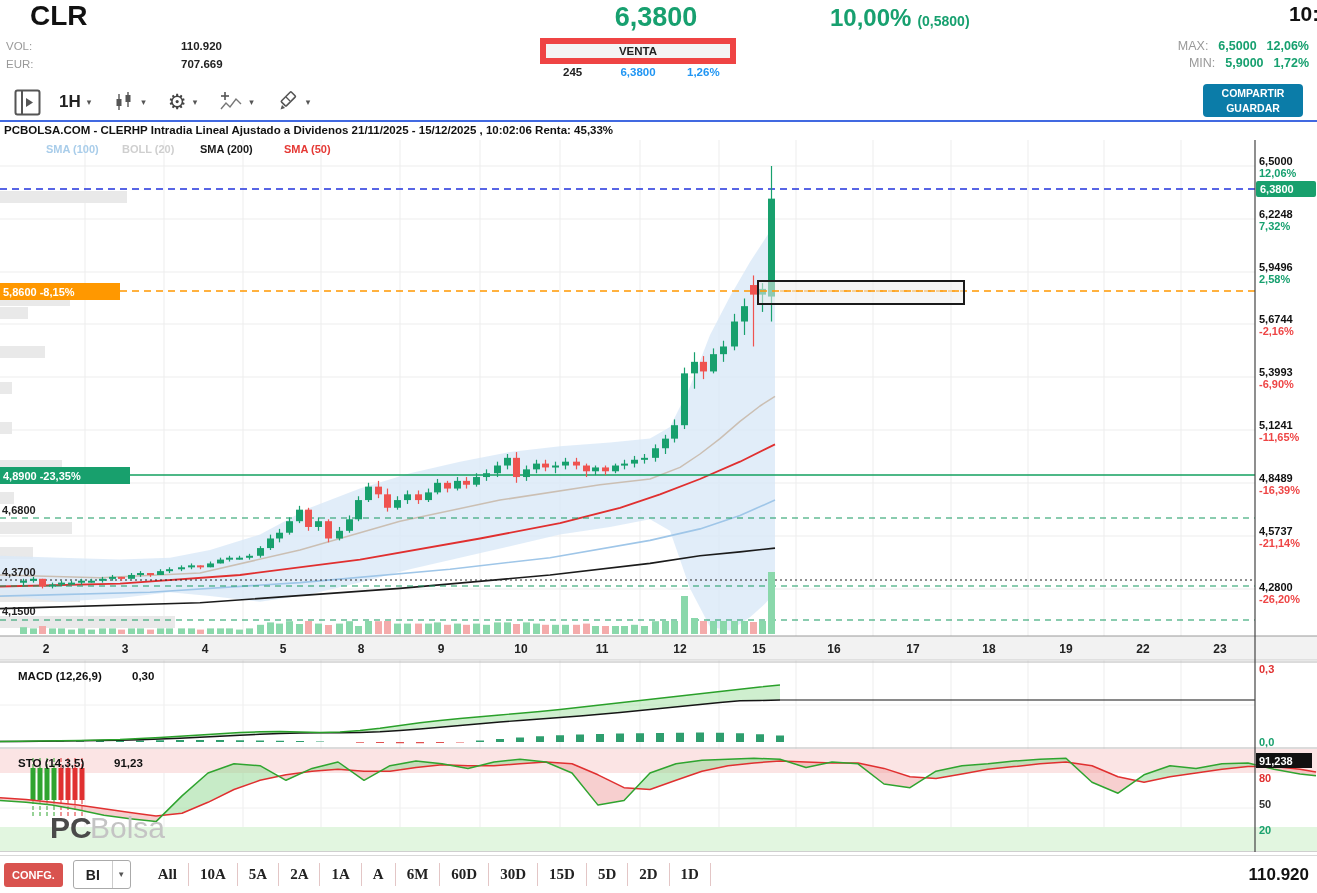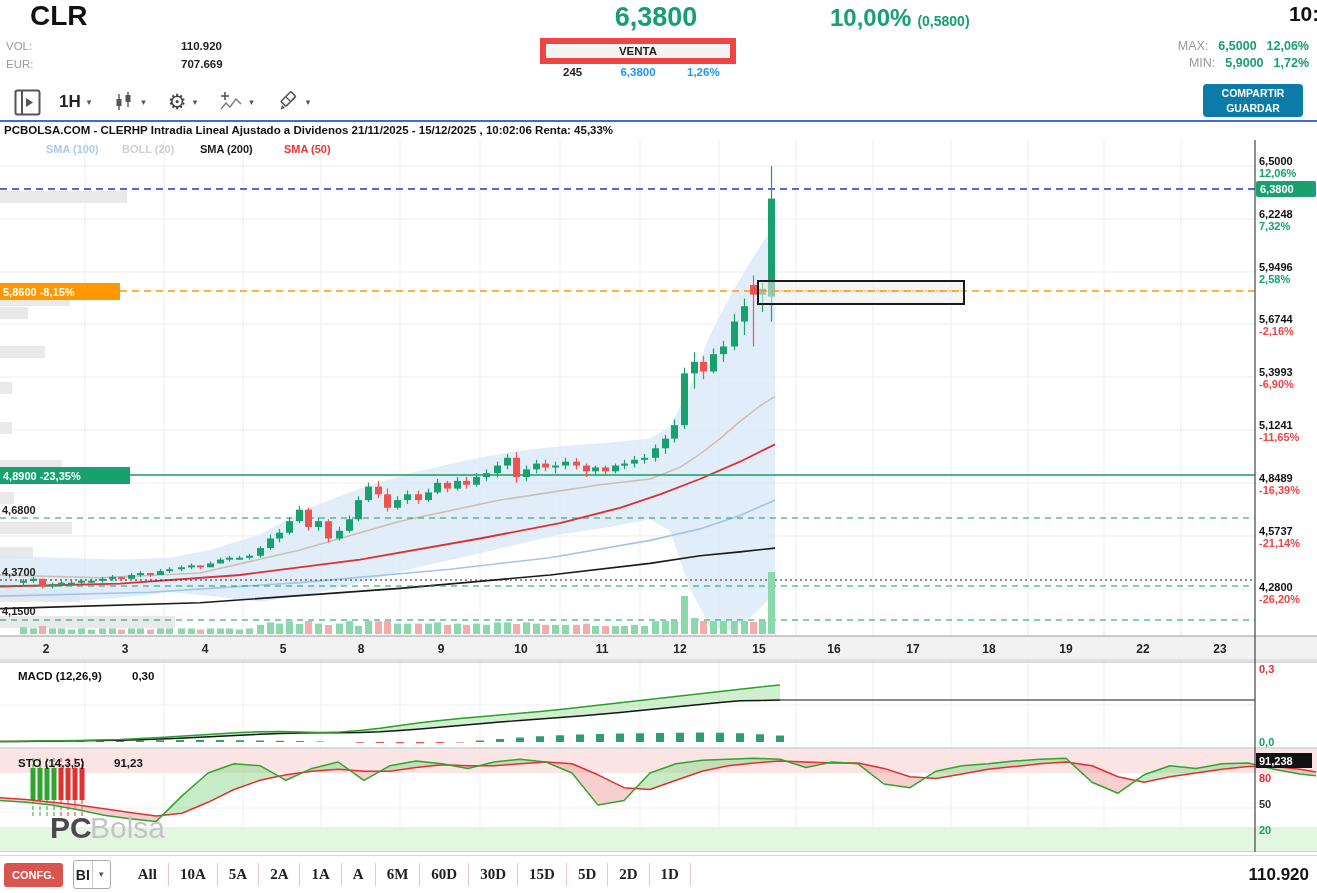--- a/index.html
+++ b/index.html
@@ -40,21 +40,21 @@
                line-height:1.45; padding-top:2px; cursor:pointer; }
 
   
   .chart-wrap { position:absolute; left:0; top:120px; width:1317px; height:735px; }
 
   
   .ftr { position:absolute; left:0; top:855px; width:1317px; height:38px; background:#fff;
          border-top:1px solid #d8d8d8; display:flex; align-items:center; }
   .cfg-btn { margin-left:4px; background:#d9534f; color:#fff; font-size:11px; font-weight:bold;
              padding:6px 8px; border-radius:3px; border:none; cursor:pointer; }
-  .bi-box { margin-left:10px; width:38px; height:29px; border:1px solid #aaa; border-radius:3px;
+  .bi-box { margin-left:10px; width:58px; height:29px; border:1px solid #aaa; border-radius:3px;
             display:flex; align-items:center; cursor:pointer; background:#fff; }
   .bi-box .bi-lab { flex:1; text-align:center; font-size:14px; font-weight:bold; color:#222; }
   .bi-box .bi-car { width:18px; text-align:center; font-size:8px; color:#555;
                     border-left:1px solid #ccc; align-self:stretch; line-height:27px; }
   .periods { display:flex; margin-left:16px; align-items:center; }
   .periods button { background:none; border:none; border-right:1px solid #e3c6c6; font-size:15px;
                     font-weight:600; color:#222; padding:3px 11px; cursor:pointer;
                     font-family:Liberation Serif, serif; }
   .ftr-vol { position:absolute; right:8px; top:9px; font-size:17px; font-weight:bold; color:#111; }
 </style>

